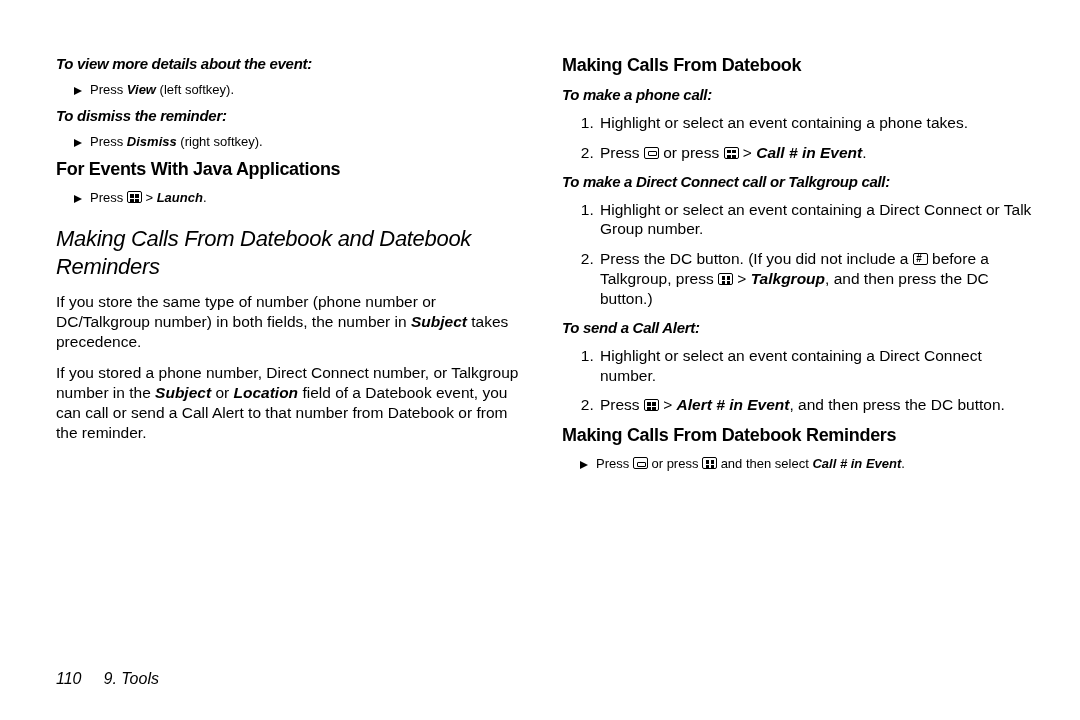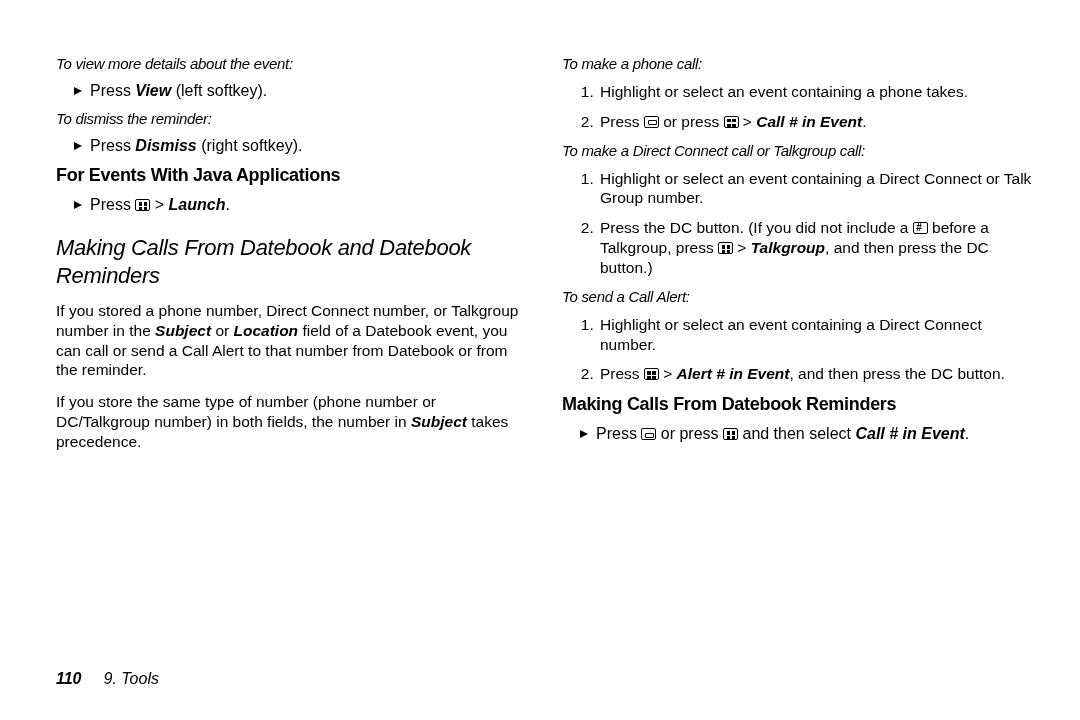--- a/index.html
+++ b/index.html
@@ -15,32 +15,32 @@
     display: flex;
     padding: 55px 48px 0 56px;
     gap: 36px;
   }
   .col {
     flex: 1;
     min-width: 0;
   }
   .lead-italic {
     font-style: italic;
-    font-weight: normal;
+    font-weight: bold;
     font-size: 15px;
     margin-bottom: 10px;
     letter-spacing: -0.3px;
   }
   .bullet-row {
     display: flex;
     align-items: flex-start;
     gap: 8px;
     margin-bottom: 10px;
     margin-left: 18px;
-    font-size: 16px;
+    font-size: 13px;
   }
   .bullet-icon {
     display:inline-block;
     width:0; height:0;
     border-top: 4.5px solid transparent;
     border-bottom: 4.5px solid transparent;
     border-left: 8px solid #000;
     margin-top: 5px;
     flex-shrink:0;
   }
@@ -89,21 +89,21 @@
   .key.hash::after{
     content:"#";position:absolute;left:2.5px;top:-1.5px;font-size:10px;font-weight:bold;
   }
   .footer{
     position:absolute;
     left:56px;
     bottom:32px;
     font-size:16px;
     font-style: italic;
   }
-  .footer .pn{font-weight:bold;font-style:italic;margin-right:22px;}
+  .footer .pn{font-weight:normal;font-style:italic;margin-right:22px;}
 </style>
 </head>
 <body>
 
 <div class="page">
 
   <div class="col">
 
     <div class="lead-italic">To view more details about the event:</div>
     <div class="bullet-row">
@@ -126,29 +126,30 @@
     <div class="bullet-row">
       <span class="bullet-icon"></span>
       <span>
         <span>Press </span><span class="key menu"></span><span> &gt; </span><span class="bi">Launch</span><span>.</span>
       </span>
     </div>
 
     <div class="h2-italic">Making Calls From Datebook and Datebook Reminders</div>
 
     <div class="para">
-      <span>If you stored a phone number, Direct Connect number, or Talkgroup number in the </span><span class="bi">Subject</span><span> or </span><span class="bi">Location</span><span> field of a Datebook event, you can call or send a Call Alert to that number from Datebook or from the reminder.</span>
+      <span>If you store the same type of number (phone number or DC/Talkgroup number) in both fields, the number in </span><span class="bi">Subject</span><span> takes precedence.</span>
     </div>
 
     <div class="para">
-      <span>If you store the same type of number (phone number or DC/Talkgroup number) in both fields, the number in </span><span class="bi">Subject</span><span> takes precedence.</span>
+      <span>If you stored a phone number, Direct Connect number, or Talkgroup number in the </span><span class="bi">Subject</span><span> or </span><span class="bi">Location</span><span> field of a Datebook event, you can call or send a Call Alert to that number from Datebook or from the reminder.</span>
     </div>
   </div>
 
   <div class="col">
+    <div class="h3" style="margin-top:0">Making Calls From Datebook</div>
 
     <div class="lead-italic">To make a phone call:</div>
     <ol class="num">
       <li>Highlight or select an event containing a phone takes.</li>
       <li>
         <span>Press </span><span class="key ok"></span><span> or press </span><span class="key menu"></span><span> &gt; </span><span class="bi">Call # in Event</span><span>.</span>
       </li>
     </ol>
 
     <div class="lead-italic">To make a Direct Connect call or Talkgroup call:</div>

